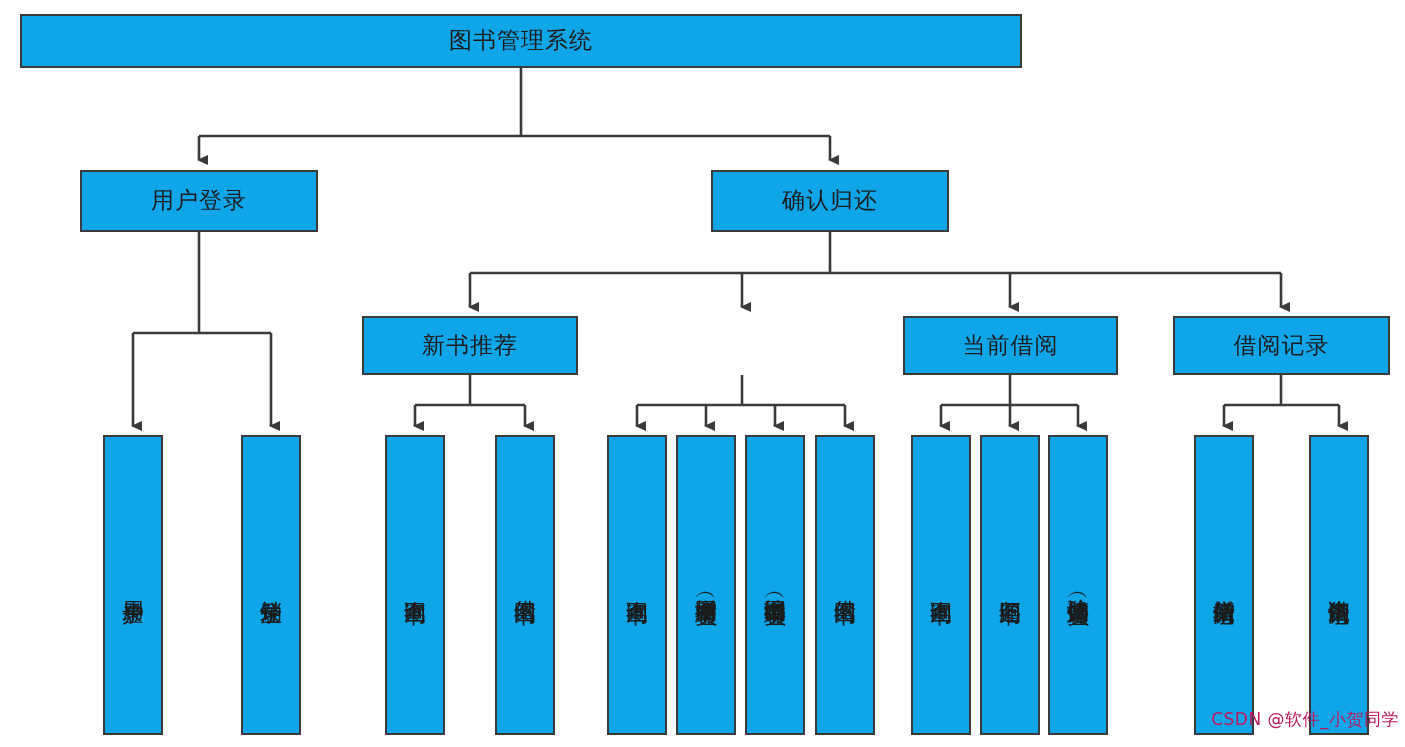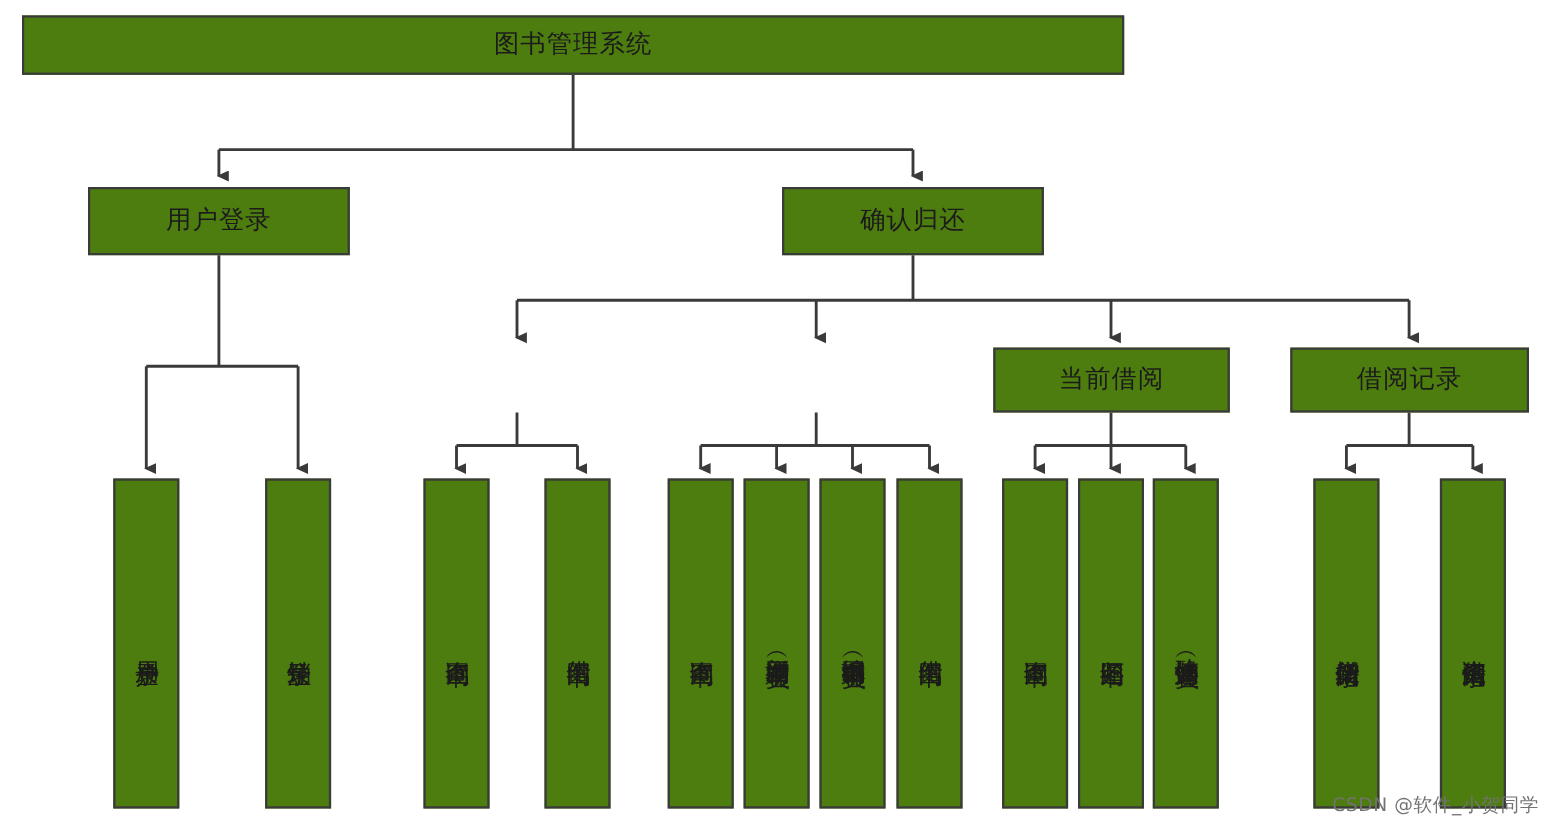--- a/index.html
+++ b/index.html
@@ -22,21 +22,21 @@
     position: absolute;
     left: 0;
     top: 0;
     width: 1405px;
     height: 747px;
     pointer-events: none;
   }
   .node {
     position: absolute;
     box-sizing: border-box;
-    background: #4d7c0f;
+    background: #0ea5e9;
     border: 2px solid #3a3a3a;
     display: flex;
     align-items: center;
     justify-content: center;
     color: #1b1b1b;
   }
   .node.h {
     font-size: 23px;
     letter-spacing: 1px;
     line-height: 1.1;
@@ -51,23 +51,23 @@
     justify-content: center;
     padding: 4px 0;
     white-space: nowrap;
   }
   .node .txt {
     display: block;
   }
   #watermark {
     position: absolute;
     right: 6px;
-    bottom: 4px;
+    bottom: 16px;
     font-size: 17px;
-    color: #737373;
+    color: #be185d;
     letter-spacing: 0.5px;
     user-select: none;
     white-space: nowrap;
   }
 </style>
 </head>
 <body>
 
 <div id="canvas">
 
@@ -125,20 +125,23 @@
     <span class="txt">图书管理系统</span>
   </div>
 
   <div class="node h" style="left:80px; top:170px; width:238px; height:62px;">
     <span class="txt">用户登录</span>
   </div>
   <div class="node h" style="left:711px; top:170px; width:238px; height:62px;">
     <span class="txt">确认归还</span>
   </div>
 
+  <div class="node h" style="left:362px; top:316px; width:216px; height:59px;">
+    <span class="txt">新书推荐</span>
+  </div>
   <div class="node h" style="left:1173px; top:316px; width:217px; height:59px;">
     <span class="txt">借阅记录</span>
   </div>
   <div class="node h" style="left:903px; top:316px; width:215px; height:59px;">
     <span class="txt">当前借阅</span>
   </div>
 
   <div class="node v" style="left:103px; top:435px; width:60px; height:300px;">
     <span class="txt">用户登录</span>
   </div>

